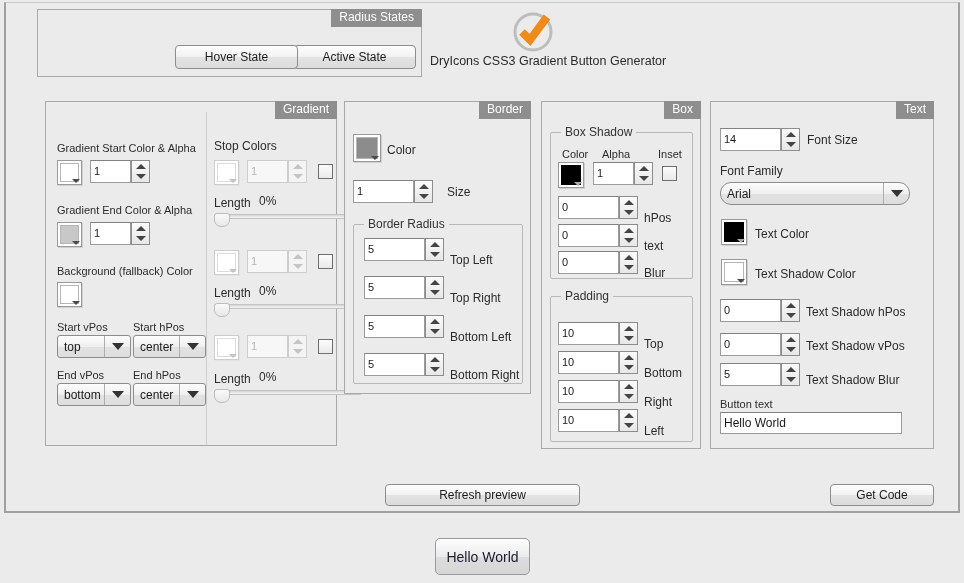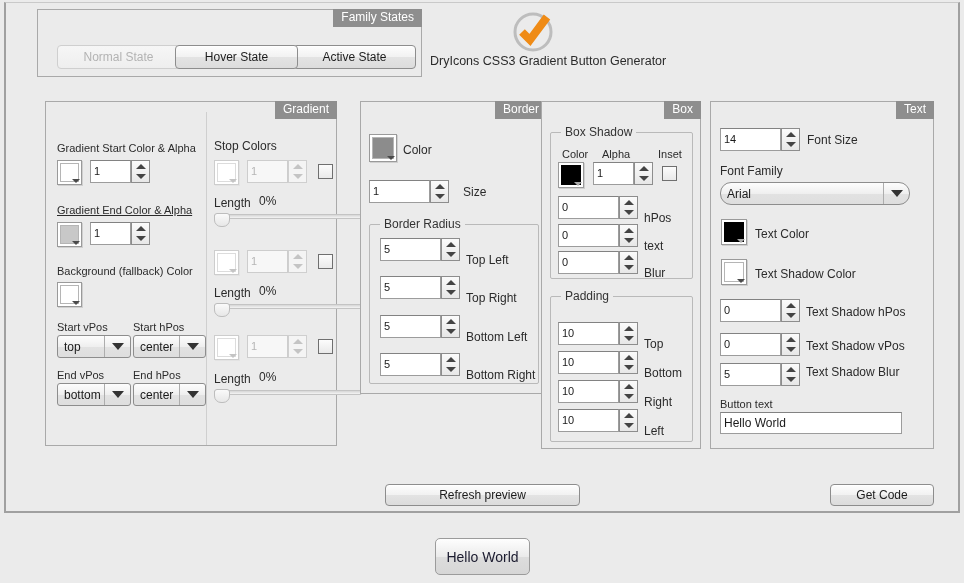--- a/index.html
+++ b/index.html
@@ -216,25 +216,22 @@
   }
 </style>
 </head>
 <body>
 
 <div id="root">
 
   <div class="window">
 
     <div class="panel" style="left:31px; top:6px; width:385px; height:68px;">
-      <div class="panel-title">Family States</div>
-
-      <div class="btn disabled" style="left:19px; top:35px; width:123px; height:24px;">
-        <span>Normal State</span>
-      </div>
+      <div class="panel-title">Radius States</div>
+
       <div class="btn" style="left:255px; top:35px; width:123px; height:24px;">
         <span>Active State</span>
       </div>
       <div class="btn" style="left:137px; top:35px; width:123px; height:24px;">
         <span>Hover State</span>
       </div>
     </div>
 
     <div class="logo" style="left:504px; top:6px; width:46px; height:46px;">
       <svg width="46" height="46" viewBox="0 0 46 46">
@@ -252,21 +249,21 @@
       <div class="swatch" style="left:11px; top:58px;">
         <div class="inner" style="background:#ffffff;"></div>
         <div class="caret"></div>
       </div>
       <div class="tinput" style="left:44px; top:58px; width:41px; height:23px;">1</div>
       <div class="spin" style="left:85px; top:58px; height:23px;">
         <div class="ar up"></div>
         <div class="ar dn"></div>
       </div>
 
-      <div class="lbl" style="left:11px; top:102px;text-decoration:underline;">Gradient End Color &amp; Alpha</div>
+      <div class="lbl" style="left:11px; top:102px;">Gradient End Color &amp; Alpha</div>
       <div class="swatch" style="left:11px; top:120px;">
         <div class="inner" style="background:#c8c8c8;"></div>
         <div class="caret"></div>
       </div>
       <div class="tinput" style="left:44px; top:120px; width:41px; height:23px;">1</div>
       <div class="spin" style="left:85px; top:120px; height:23px;">
         <div class="ar up"></div>
         <div class="ar dn"></div>
       </div>
 
@@ -355,21 +352,21 @@
       </div>
       <div class="cbox" style="left:272px; top:237px;"></div>
       <div class="lbl big" style="left:168px; top:271px;">Length</div>
       <div class="lbl big" style="left:213px; top:269px;">0%</div>
       <div class="slider" style="left:168px; top:286px; width:148px;">
         <div class="track"></div>
         <div class="thumb" style="left:0px;"></div>
       </div>
     </div>
 
-    <div class="panel" style="left:338px; top:98px; width:187px; height:293px;margin-left:16px;">
+    <div class="panel" style="left:338px; top:98px; width:187px; height:293px;">
       <div class="panel-title">Border</div>
 
       <div class="swatch" style="left:8px; top:32px; width:28px; height:28px;">
         <div class="inner" style="background:#8c8c8c;"></div>
         <div class="caret"></div>
       </div>
       <div class="lbl big" style="left:42px; top:42px;">Color</div>
 
       <div class="tinput" style="left:8px; top:78px; width:61px; height:23px;">1</div>
       <div class="spin" style="left:69px; top:78px; height:23px;">
@@ -526,21 +523,21 @@
         <div class="ar up"></div>
         <div class="ar dn"></div>
       </div>
       <div class="lbl big" style="left:95px; top:238px;">Text Shadow vPos</div>
 
       <div class="tinput" style="left:9px; top:261px; width:61px; height:23px;">5</div>
       <div class="spin" style="left:70px; top:261px; height:23px;">
         <div class="ar up"></div>
         <div class="ar dn"></div>
       </div>
-      <div class="lbl big" style="left:95px; top:264px;">Text Shadow Blur</div>
+      <div class="lbl big" style="left:95px; top:272px;">Text Shadow Blur</div>
 
       <div class="lbl" style="left:9px; top:296px;">Button text</div>
       <div class="tinput" style="left:9px; top:310px; width:182px; height:22px; font-size:12px;">Hello World</div>
     </div>
 
     <div class="btn" style="left:379px; top:481px; width:195px; height:22px;">
       <span>Refresh preview</span>
     </div>
     <div class="btn" style="left:824px; top:481px; width:104px; height:22px;">
       <span>Get Code</span>

